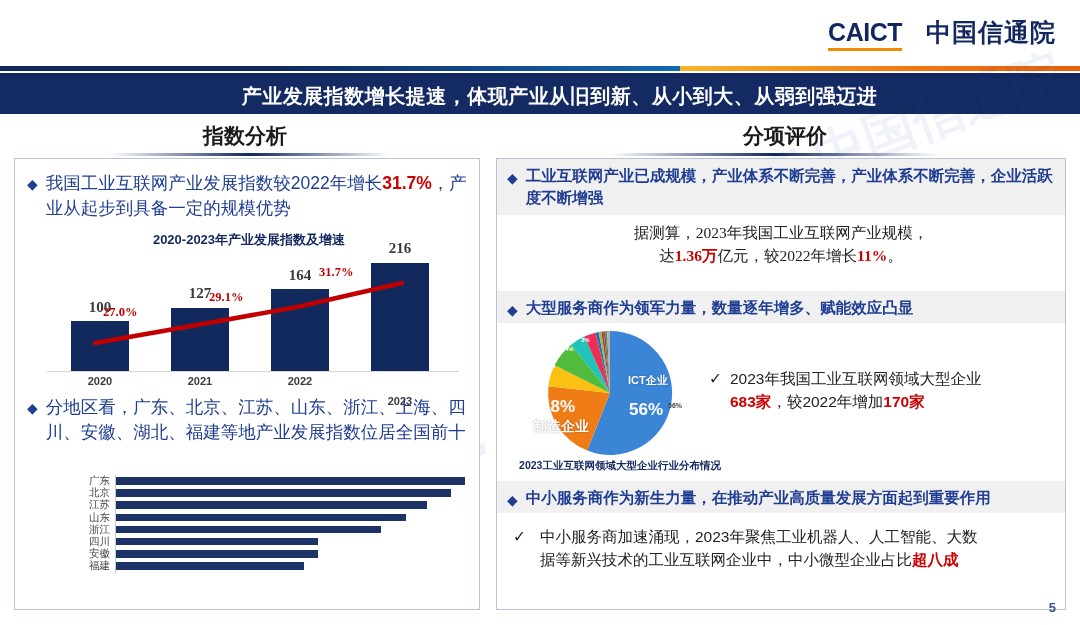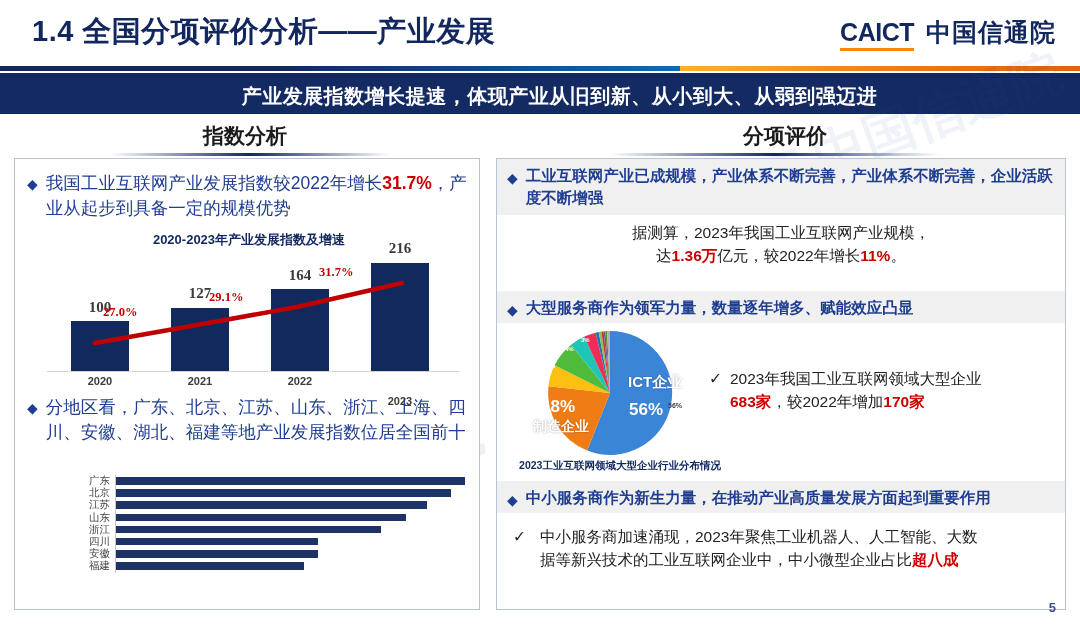--- a/index.html
+++ b/index.html
@@ -14,21 +14,21 @@
   .header {
     position:absolute; left:0; top:0; width:1080px; height:66px;
   }
   .slide-title {
     position:absolute; left:32px; top:12px;
     font-size:29px; font-weight:bold; color:#11275e;
     letter-spacing:0.5px; white-space:nowrap;
   }
   .logo {
     position:absolute; right:24px; top:16px;
-    display:flex; align-items:baseline; gap:12px; white-space:nowrap;
+    display:flex; align-items:baseline; gap:24px; white-space:nowrap;
   }
   .logo-caict {
     font-size:25px; font-weight:bold; color:#11275e;
     border-bottom:3px solid #f08a00; padding-bottom:1px;
     letter-spacing:-0.5px;
   }
   .logo-cn {
     font-size:25px; font-weight:bold; color:#11275e; letter-spacing:1px;
   }
 
@@ -177,21 +177,20 @@
 
   .pageno {
     position:absolute; right:24px; bottom:10px;
     font-size:13px; color:#3b4f90; font-weight:bold;
   }
 </style>
 </head>
 <body>
 
 <div class="header">
-  <div class="slide-title">1.4  全国分项评价分析——产业发展</div>
   <div class="logo">
     <span class="logo-caict">CAICT</span>
     <span class="logo-cn">中国信通院</span>
   </div>
 </div>
 
 <div class="ribbon">
   <div class="ribbon-top-l"></div>
   <div class="ribbon-top-r"></div>
   <div class="ribbon-gap"></div>
@@ -309,21 +308,21 @@
 </div>
 
 <div class="panel right">
 
   <div class="r-head" style="top:0px; height:56px;">
     <div class="bullet-row">
       <span class="diamond">◆</span>
       <span class="r-head-txt">工业互联网产业已成规模，产业体系不断完善，产业体系不断完善，企业活跃度不断增强</span>
     </div>
   </div>
-  <div class="r-body" style="top:62px; text-align:center;">
+  <div class="r-body" style="top:62px; text-align:center;font-family:Liberation Serif, serif;">
     <div>据测算，2023年我国工业互联网产业规模，</div>
     <div><span>达</span><span class="red">1.36万</span><span>亿元，较2022年增长</span><span class="red">11%</span><span>。</span></div>
   </div>
 
   <div class="r-head" style="top:132px; height:32px;">
     <div class="bullet-row">
       <span class="diamond">◆</span>
       <span class="r-head-txt">大型服务商作为领军力量，数量逐年增多、赋能效应凸显</span>
     </div>
   </div>
@@ -345,21 +344,21 @@
         <path d="M 0 0 L -25.7 -56.4 A 62 62 0 0 1 -14.4 -60.3 Z" fill="#ee2f55"></path>
 
         <path d="M 0 0 L -14.4 -60.3 A 62 62 0 0 1 -11.3 -60.9 Z" fill="#2b6fb8"></path>
         <path d="M 0 0 L -11.3 -60.9 A 62 62 0 0 1 -8.6 -61.4 Z" fill="#8ac34a"></path>
         <path d="M 0 0 L -8.6 -61.4 A 62 62 0 0 1 -6.4 -61.6 Z" fill="#c0392b"></path>
         <path d="M 0 0 L -6.4 -61.6 A 62 62 0 0 1 -4.6 -61.8 Z" fill="#7b4fa0"></path>
         <path d="M 0 0 L -4.6 -61.8 A 62 62 0 0 1 -2.9 -61.9 Z" fill="#5a8f2a"></path>
         <path d="M 0 0 L -2.9 -61.9 A 62 62 0 0 1 0 -62 Z" fill="#b0b0b0"></path>
       </g>
     </svg>
-    <span class="pie-lbl" style="left:123px; top:44px; font-size:15px; color:#ffffff; text-shadow:0 0 2px rgba(0,0,0,.35);">ICT企业</span>
+    <span class="pie-lbl" style="left:123px; top:44px; font-size:11px; color:#ffffff; text-shadow:0 0 2px rgba(0,0,0,.35);">ICT企业</span>
     <span class="pie-lbl" style="left:124px; top:71px; font-size:17px; color:#ffffff;">56%</span>
     <span class="pie-lbl" style="left:36px; top:68px; font-size:17px; color:#ffffff;">18%</span>
     <span class="pie-lbl" style="left:28px; top:89px; font-size:14px; color:#ffffff; text-shadow:0 0 2px rgba(0,0,0,.35);">制造企业</span>
     <span class="pie-lbl" style="left:27px; top:52px; font-size:7px; color:#ffffff;">6%</span>
     <span class="pie-lbl" style="left:40px; top:33px; font-size:7px; color:#ffffff;">7%</span>
     <span class="pie-lbl" style="left:60px; top:17px; font-size:6px; color:#ffffff;">4%</span>
     <span class="pie-lbl" style="left:76px; top:8px; font-size:6px; color:#ffffff;">3%</span>
     <span class="pie-lbl" style="left:163px; top:73px; font-size:7px; color:#444;">56%</span>
     <div class="pie-caption">2023工业互联网领域大型企业行业分布情况</div>
   </div>

